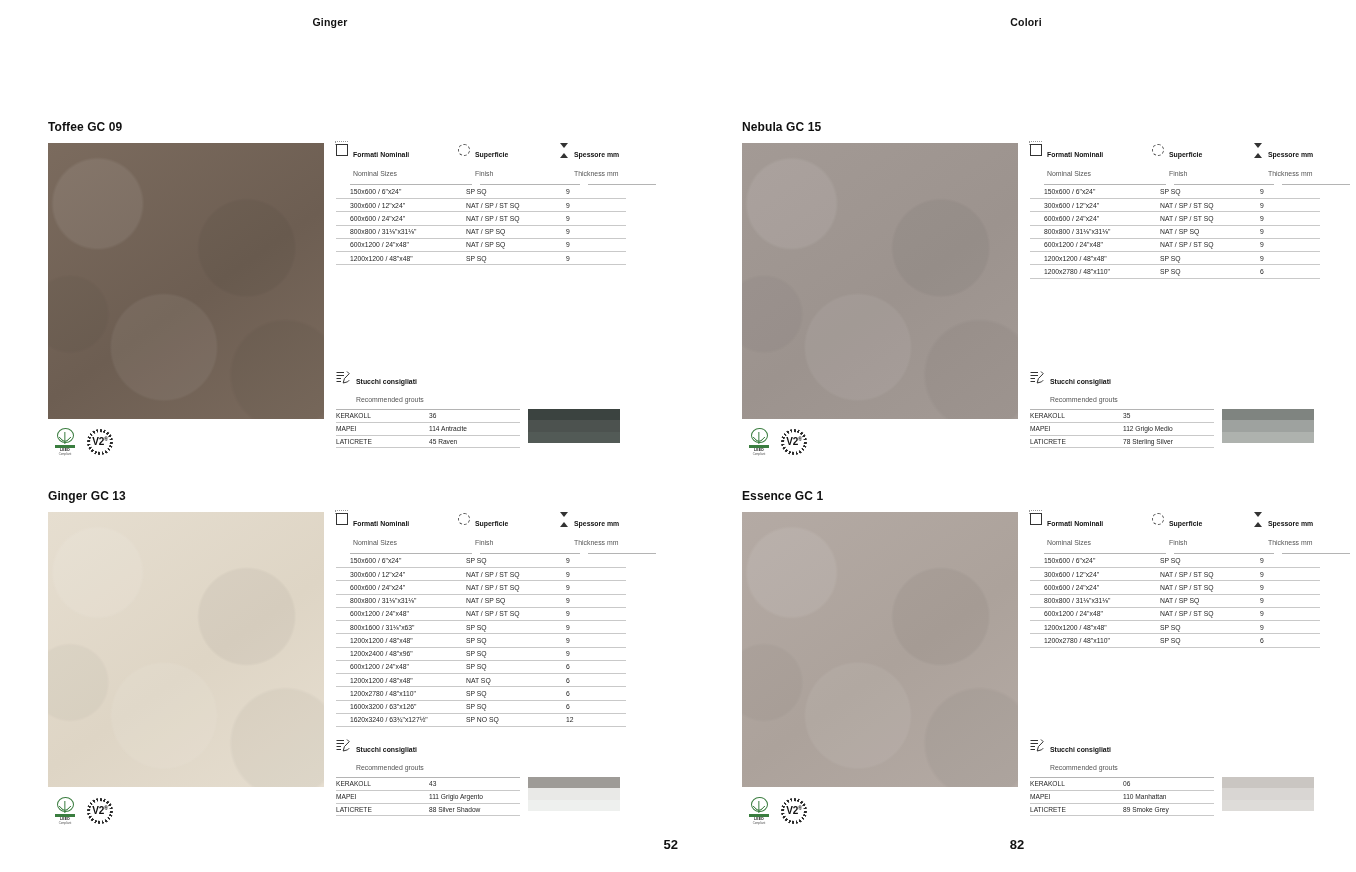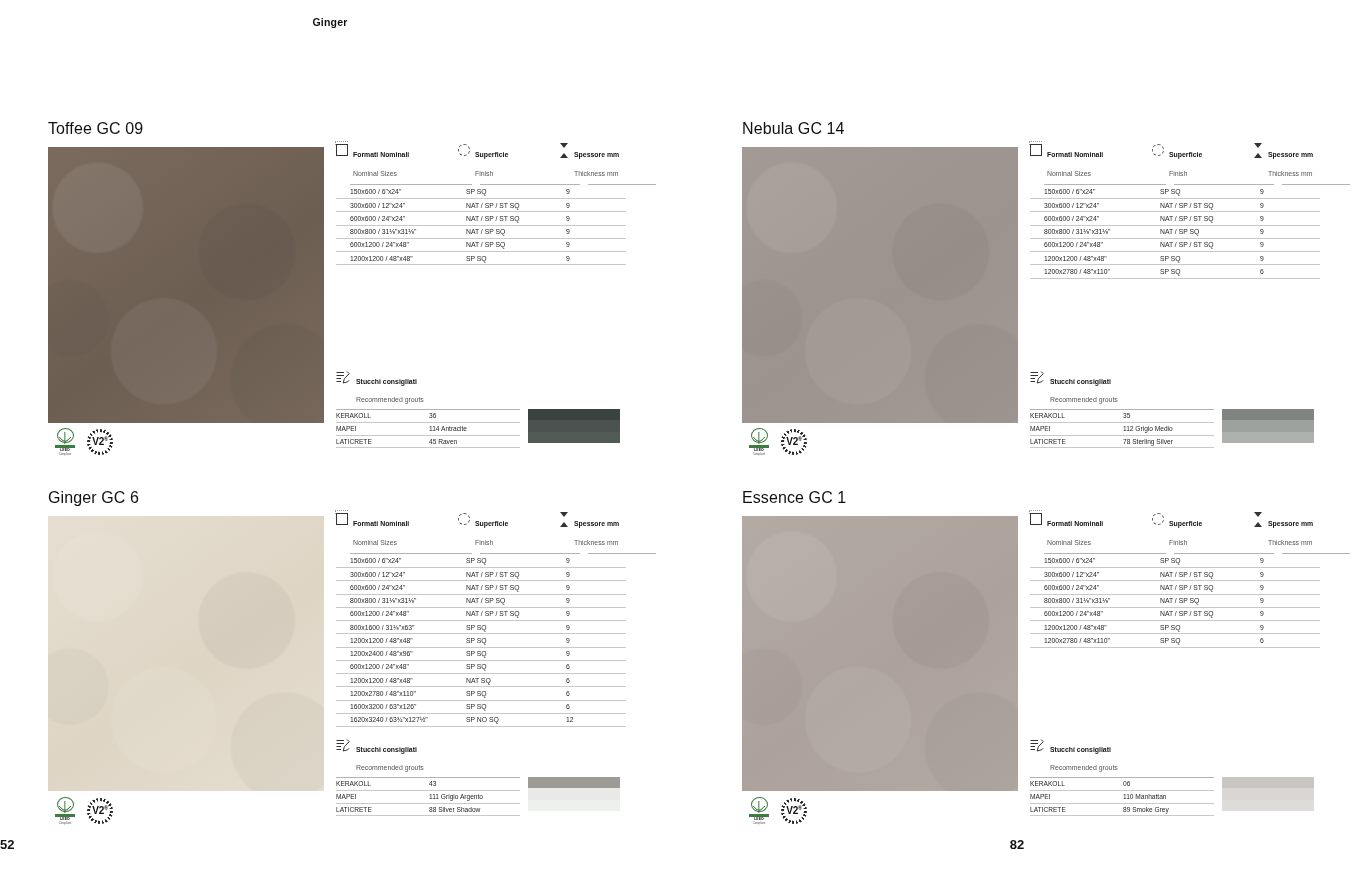--- a/index.html
+++ b/index.html
@@ -19,27 +19,27 @@
     letter-spacing: .2px;
   }
   .runhead.left  { left: 0; width: 660px; text-align: center; }
   .runhead.right { left: 696px; width: 660px; text-align: center; }
 
   
   .folio {
     position: absolute; bottom: 20px;
     font-size: 13px; font-weight: 700; color: #111;
   }
-  .folio.left  { left: 0; width: 678px; text-align: left; }
+  .folio.left  { left: 0; width: 678px; text-align: right; }
   .folio.right { left: 678px; width: 678px; text-align: center; }
 
   
   .product { position: absolute; }
   .prod-title {
-    font-size: 16px; font-weight: 400; color: #111;
+    font-size: 12px; font-weight: 700; color: #111;
     letter-spacing: .1px; margin-bottom: 9px;
   }
 
   .swatch {
     width: 276px; height: 276px;
     border: 0;
     position: relative;
     overflow: hidden;
   }
   .swatch .grain {
@@ -161,20 +161,21 @@
   }
   .v-label { position: relative; font-size: 10px; font-weight: 700; color: #111; letter-spacing: -.3px; }
   .v-label sup { font-size: 5.5px; vertical-align: super; font-weight: 700; }
 </style>
 </head>
 <body>
 
 <div class="page">
 
   <div class="runhead left">Ginger</div>
+  <div class="runhead right">Colori</div>
 
   <div class="folio left">52</div>
   <div class="folio right">82</div>
 
   <div id="products-root">
       <div class="product" style="left: 48px; top: 120px;">
         <div class="prod-title">Toffee GC 09</div>
         <div class="swatch" style="height: 276px; background: linear-gradient(145deg, rgb(123, 107, 94) 0%, rgb(109, 94, 82) 55%, rgb(123, 107, 94) 100%);">
           <div class="grain"></div>
         </div>
@@ -279,21 +280,21 @@
           <div class="leed-circ"></div>
           <div class="leed-bar"></div>
           <div class="leed-t1">LEED</div>
           <div class="leed-t2">Compliant</div>
         </div>
         <div class="badge-v">
           <span class="v-label"><span>V2</span><sup>®</sup></span>
         </div>
       </div>
       <div class="product" style="left: 48px; top: 489px;">
-        <div class="prod-title">Ginger GC 6</div>
+        <div class="prod-title">Ginger GC 13</div>
         <div class="swatch" style="height: 275px; background: linear-gradient(145deg, rgb(230, 222, 208) 0%, rgb(222, 213, 197) 55%, rgb(230, 222, 208) 100%);">
           <div class="grain"></div>
         </div>
       </div>
       <div class="spec" style="left: 336px; top: 512px;">
         <div class="spec-head">
           <div class="col-sizes">
             <div class="hdr-cell">
               <span class="ic-square"></span>
               <span class="hdr-text"><span class="hdr-it">Formati Nominali</span><br><span class="hdr-en">Nominal Sizes</span></span>
@@ -426,21 +427,21 @@
           <div class="leed-circ"></div>
           <div class="leed-bar"></div>
           <div class="leed-t1">LEED</div>
           <div class="leed-t2">Compliant</div>
         </div>
         <div class="badge-v">
           <span class="v-label"><span>V2</span><sup>®</sup></span>
         </div>
       </div>
       <div class="product" style="left: 742px; top: 120px;">
-        <div class="prod-title">Nebula GC 14</div>
+        <div class="prod-title">Nebula GC 15</div>
         <div class="swatch" style="height: 276px; background: linear-gradient(145deg, rgb(163, 154, 149) 0%, rgb(156, 147, 142) 55%, rgb(163, 154, 149) 100%);">
           <div class="grain"></div>
         </div>
       </div>
       <div class="spec" style="left: 1030px; top: 143px;">
         <div class="spec-head">
           <div class="col-sizes">
             <div class="hdr-cell">
               <span class="ic-square"></span>
               <span class="hdr-text"><span class="hdr-it">Formati Nominali</span><br><span class="hdr-en">Nominal Sizes</span></span>

